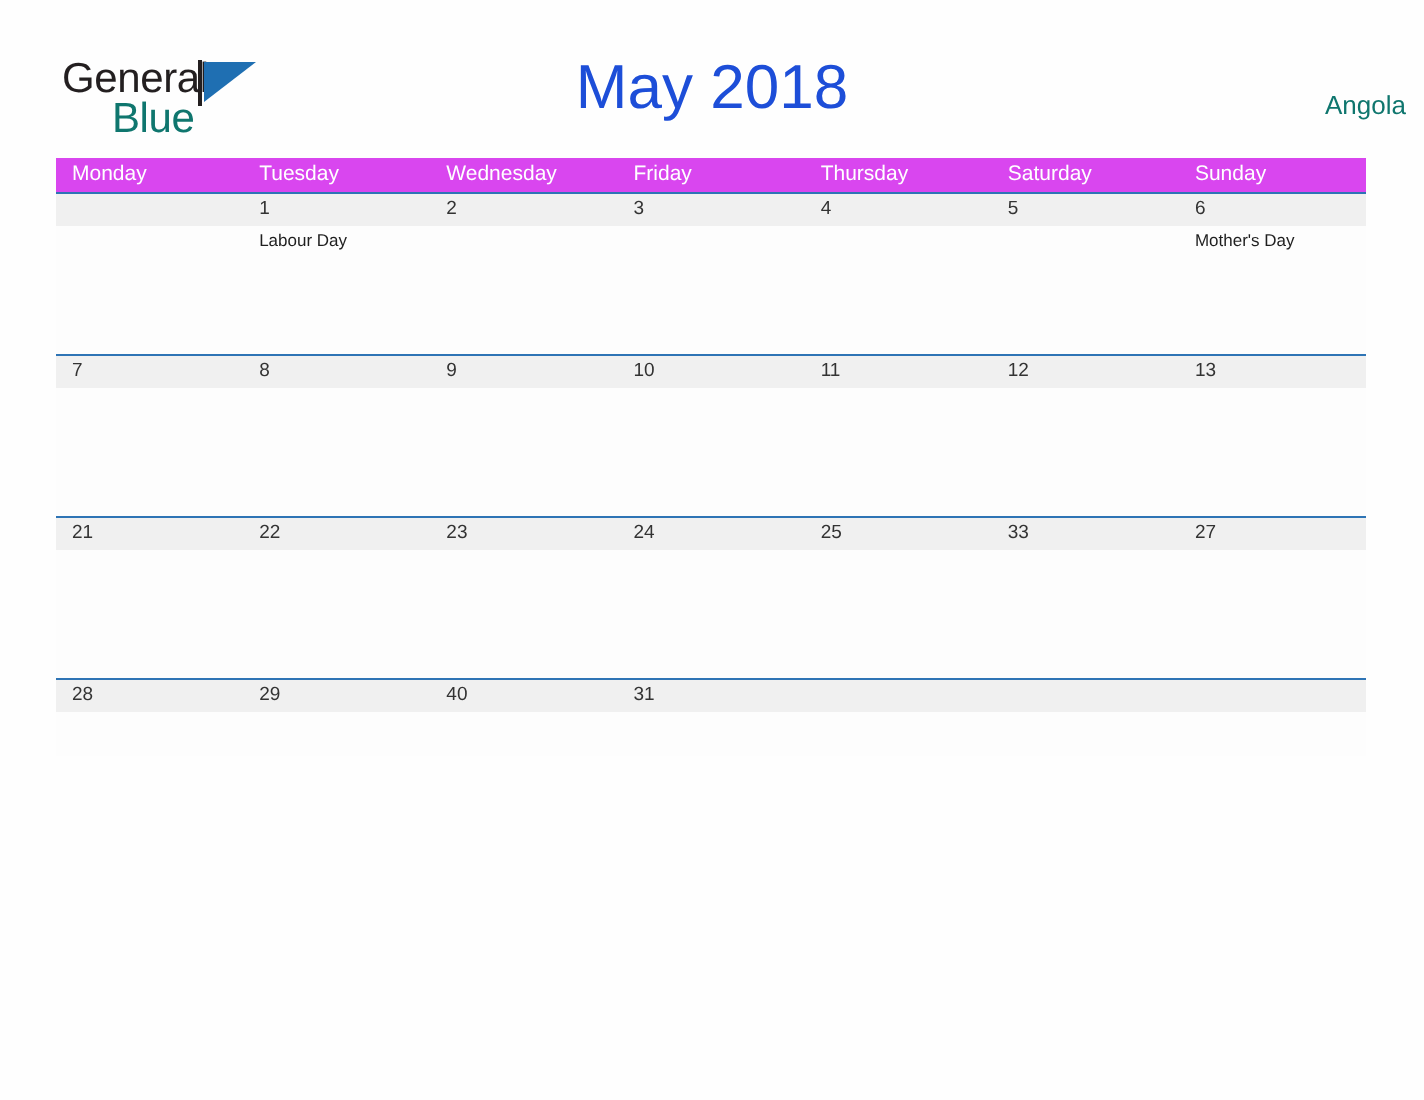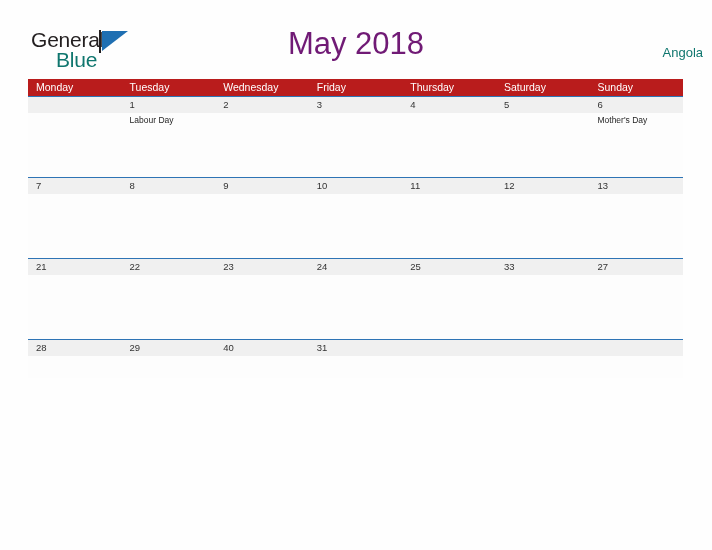--- a/index.html
+++ b/index.html
@@ -75,21 +75,21 @@
     background: #231f20;
   }
 
   .cal-title {
     position: absolute;
     left: 0;
     top: 26px;
     width: 712px;
     text-align: center;
     font-size: 31px;
-    color: #701a75;
+    color: #1d4ed8;
     font-family: "Liberation Sans", sans-serif;
   }
 
   .country {
     position: absolute;
     right: 9px;
     top: 45px;
     font-size: 13px;
     color: #0f766e;
     font-family: "Liberation Sans", sans-serif;
@@ -100,21 +100,21 @@
     position: absolute;
     left: 28px;
     top: 79px;
     width: 655px;
   }
 
   .weekday-row {
     display: flex;
     width: 100%;
     height: 17px;
-    background: #b91c1c;
+    background: #d946ef;
   }
   .weekday-cell {
     flex: 1 1 0;
     color: #ffffff;
     font-size: 10.5px;
     line-height: 17px;
     padding-left: 8px;
     box-sizing: border-box;
     white-space: nowrap;
     overflow: hidden;

